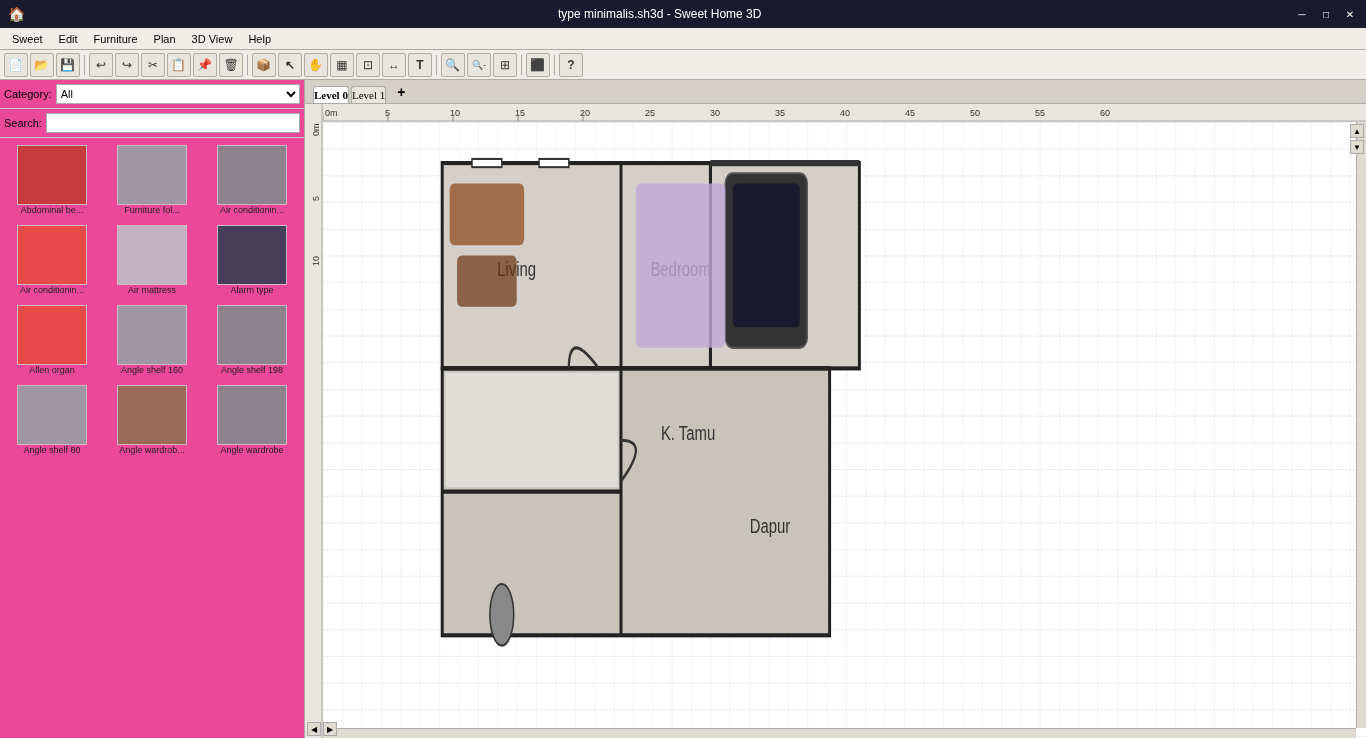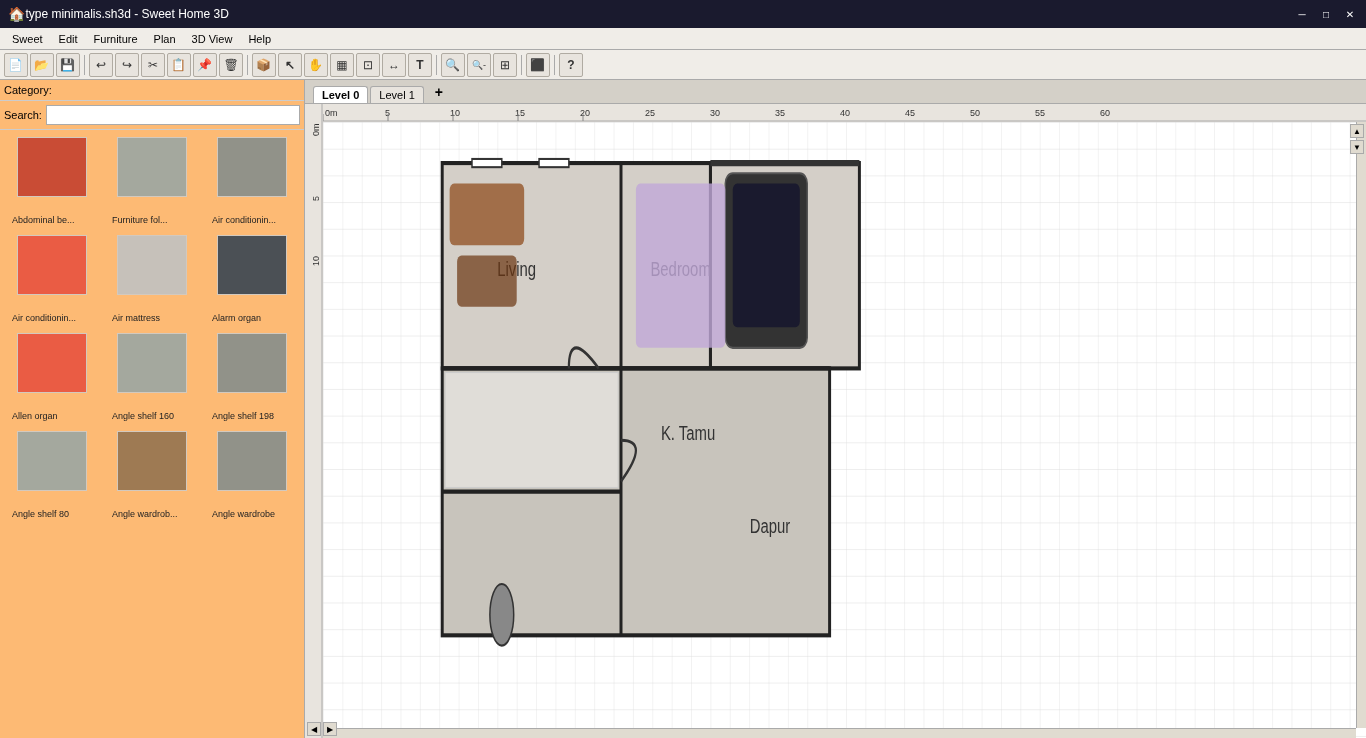--- a/index.html
+++ b/index.html
@@ -9,21 +9,21 @@
     #titlebar {
       background: #1a1a2e;
       color: white;
       height: 28px;
       display: flex;
       align-items: center;
       justify-content: space-between;
       padding: 0 8px;
       font-size: 12px;
     }
-    #titlebar .title { flex: 1; }
+    #titlebar .title { flex: 1; text-align: center; }
     #titlebar .winbtns { display: flex; gap: 8px; }
     #titlebar .winbtn { width: 16px; height: 16px; display: flex; align-items: center; justify-content: center; cursor: pointer; font-size: 10px; color: white; }
 
     
     #menubar {
       background: #f0ede8;
       height: 22px;
       display: flex;
       align-items: center;
       padding: 0 4px;
@@ -59,21 +59,21 @@
 
     
     #main {
       display: flex;
       height: calc(738px - 28px - 22px - 30px);
     }
 
     
     #leftpanel {
       width: 305px;
-      background: #fdba74;
+      background: #ec4899;
       border-right: 1px solid #aaa;
       display: flex;
       flex-direction: column;
     }
 
     
     #catrow {
       display: flex;
       align-items: center;
       padding: 4px;
@@ -125,22 +125,22 @@
     }
     .furnthumb {
       width: 70px; height: 60px;
       background: #e0dbd0;
       border: 1px solid #ccc;
       display: flex; align-items: center; justify-content: center;
       font-size: 9px; color: #555; text-align: center;
     }
     .furnlabel {
       font-size: 9px;
-      text-align: left;
-      margin-top: 18px;
+      text-align: center;
+      margin-top: 0;
       color: #222;
       word-break: break-word;
       width: 80px;
     }
 
     
     #furngrid::-webkit-scrollbar { width: 10px; }
     #furngrid::-webkit-scrollbar-track { background: #e0dbd0; }
     #furngrid::-webkit-scrollbar-thumb { background: #aaa; }
 
@@ -155,27 +155,28 @@
     #leveltabs {
       height: 24px;
       background: #d4d0c8;
       display: flex;
       align-items: flex-end;
       padding-left: 8px;
       gap: 2px;
       border-bottom: 1px solid #aaa;
     }
     .leveltab {
-      padding: 2px 8px;
+      padding: 2px 0;
       background: #e8e4de;
       border: 1px solid #aaa;
       border-bottom: none;
       border-radius: 3px 3px 0 0;
       cursor: pointer;
       font-size: 11px;
+      font-family: Liberation Serif, serif;
     }
     .leveltab.active { background: white; font-weight: bold; }
     .levelbtn {
       width: 18px; height: 18px;
       background: #d4d0c8;
       border: none;
       border-radius: 2px;
       cursor: pointer;
       font-size: 14px;
       font-weight: bold;
@@ -293,20 +294,23 @@
   <div class="tsep"></div>
   <div class="tbtn" title="Help" style="font-weight:bold;">?</div>
 </div>
 
 <div id="main">
 
   <div id="leftpanel">
 
     <div id="catrow">
       <label>Category:</label>
+      <select>
+        <option>All</option>
+      </select>
     </div>
 
     <div id="searchrow">
       <label>Search:</label>
       <input type="text" style="">
     </div>
 
     <div id="furngrid">
 
     <div class="furnitem">
@@ -324,21 +328,21 @@
         <div class="furnitem">
           <div class="furnthumb" style="background-color: rgb(231, 76, 60); opacity: 0.85;"></div>
           <div class="furnlabel">Air conditionin...</div>
         </div>
         <div class="furnitem">
           <div class="furnthumb" style="background-color: rgb(189, 195, 199); opacity: 0.85;"></div>
           <div class="furnlabel">Air mattress</div>
         </div>
         <div class="furnitem">
           <div class="furnthumb" style="background-color: rgb(44, 62, 80); opacity: 0.85;"></div>
-          <div class="furnlabel">Alarm organ</div>
+          <div class="furnlabel">Alarm type</div>
         </div>
         <div class="furnitem">
           <div class="furnthumb" style="background-color: rgb(231, 76, 60); opacity: 0.85;"></div>
           <div class="furnlabel">Allen organ</div>
         </div>
         <div class="furnitem">
           <div class="furnthumb" style="background-color: rgb(149, 165, 166); opacity: 0.85;"></div>
           <div class="furnlabel">Angle shelf 160</div>
         </div>
         <div class="furnitem">

